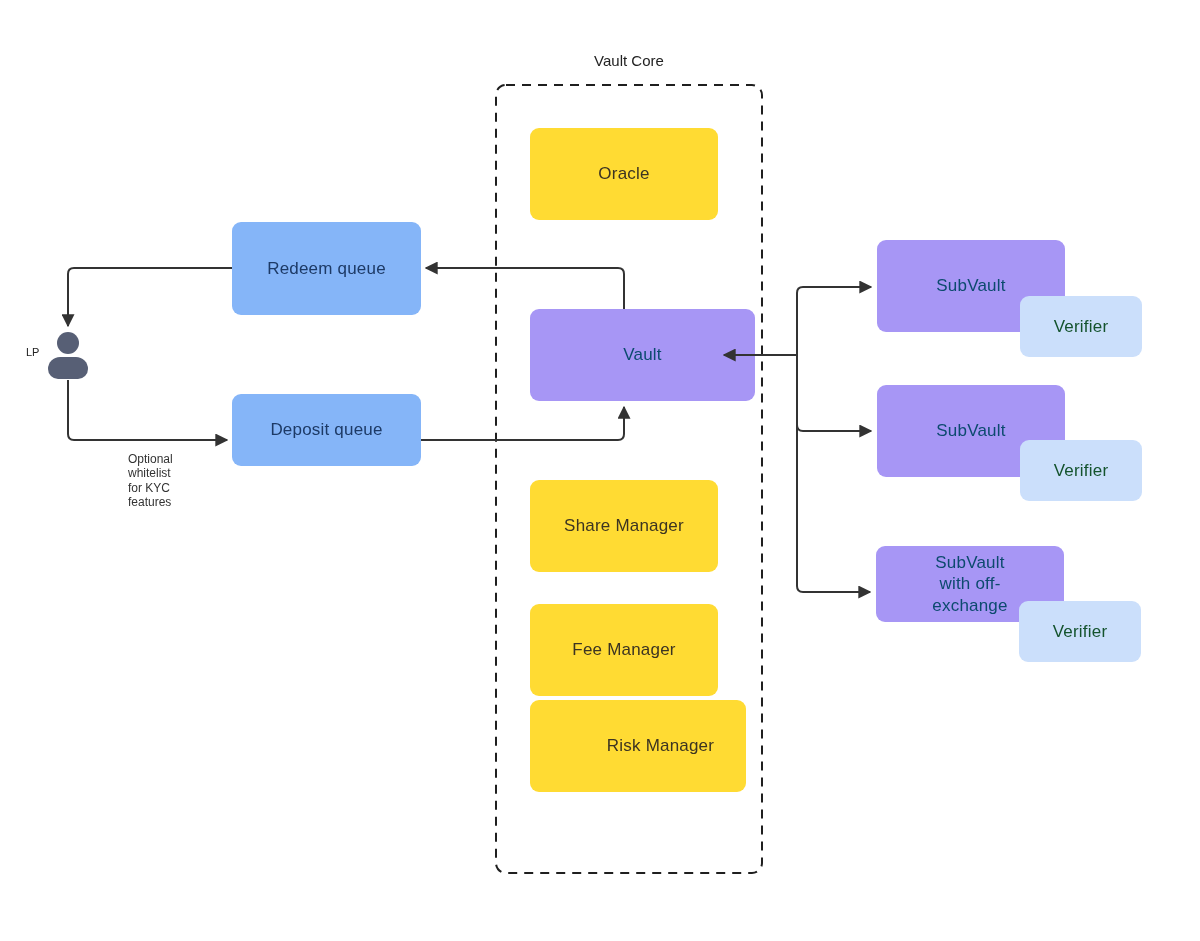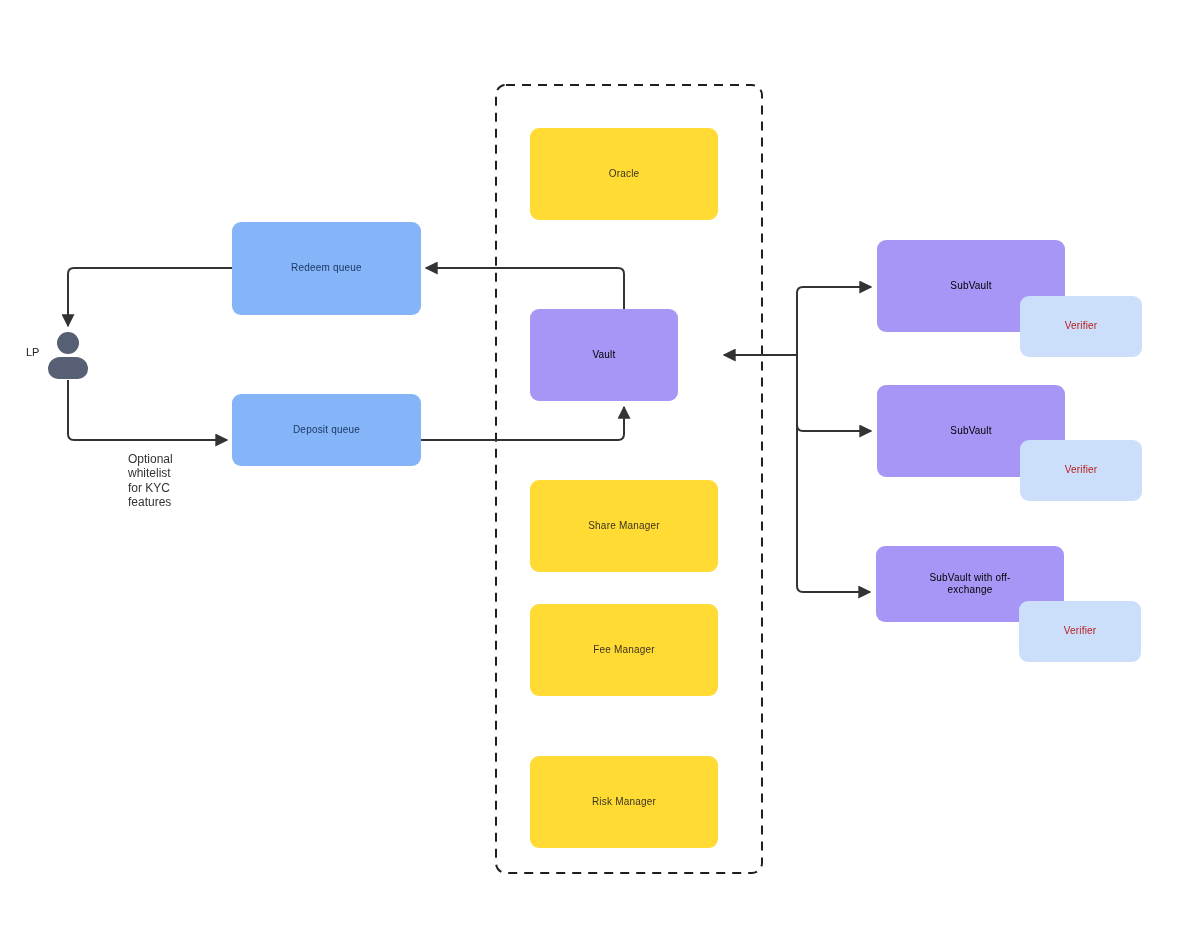--- a/index.html
+++ b/index.html
@@ -7,27 +7,27 @@
     width: 1200px; height: 941px; position: relative; overflow: hidden;
     font-family: "Liberation Sans", sans-serif;
   }
   .canvas { position: absolute; inset: 0; width: 1200px; height: 941px; }
 
   .wires { position: absolute; left: 0; top: 0; z-index: 4; pointer-events: none; }
 
   .node {
     position: absolute; z-index: 2; border-radius: 9px;
     display: flex; align-items: center; justify-content: center;
-    font-size: 10px; text-align: center; letter-spacing: .2px;
+    font-size: 17px; text-align: center; letter-spacing: .2px;
   }
   .node span { display: inline-block; line-height: 1.25; }
   .yellow   { background: #FFDB33; color: #3c3422; }
   .blue     { background: #85B5F8; color: #1d3a66; }
-  .purple   { background: #A796F5; color: #000000; }
-  .lightblue{ background: #CBDFFB; color: #b91c1c; z-index: 3; }
+  .purple   { background: #A796F5; color: #0c4a6e; }
+  .lightblue{ background: #CBDFFB; color: #14532d; z-index: 3; }
 
   .dg-title {
     position: absolute; z-index: 2; left: 496px; top: 52px; width: 266px;
     text-align: center; font-size: 15px; color: #222222;
   }
 
   .actor { position: absolute; z-index: 3; }
   .actor-head {
     position: absolute; left: 57px; top: 332px; width: 22px; height: 22px;
     border-radius: 50%; background: #575F75;
@@ -74,20 +74,21 @@
       <path d="M797 355 H724" marker-end="url(#arrow)"></path>
 
       <path d="M797 355 V293 Q797 287 803 287 H871" marker-end="url(#arrow)"></path>
 
       <path d="M797 355 V425 Q797 431 803 431 H871" marker-end="url(#arrow)"></path>
 
       <path d="M797 355 V586 Q797 592 803 592 H870" marker-end="url(#arrow)"></path>
     </g>
   </svg>
 
+  <div class="dg-title">Vault Core</div>
 
   <div class="node blue" style="left:232px; top:222px; width:189px; height:93px;align-items:center;">
     <span>Redeem queue</span>
   </div>
   <div class="node blue" style="left:232px; top:394px; width:189px; height:72px;">
     <span>Deposit queue</span>
   </div>
 
   <div class="actor">
     <div class="actor-head"></div>
@@ -98,30 +99,30 @@
   <div class="annotation">
     <div>Optional</div>
     <div>whitelist</div>
     <div>for KYC</div>
     <div>features</div>
   </div>
 
   <div class="node yellow" style="left:530px; top:128px; width:188px; height:92px;">
     <span>Oracle</span>
   </div>
-  <div class="node purple" style="left:530px; top:309px; width:148px; height:92px;">
+  <div class="node purple" style="left:530px; top:309px; width:225px; height:92px;">
     <span>Vault</span>
   </div>
   <div class="node yellow" style="left:530px; top:480px; width:188px; height:92px;">
     <span>Share Manager</span>
   </div>
   <div class="node yellow" style="left:530px; top:604px; width:188px; height:92px;">
     <span>Fee Manager</span>
   </div>
-  <div class="node yellow" style="left:530px; top:756px; width:188px; height:92px;">
+  <div class="node yellow" style="left:530px; top:700px; width:171px; height:92px;padding-left:45px;">
     <span>Risk Manager</span>
   </div>
 
   <div class="node purple" style="left:877px; top:240px; width:188px; height:92px;">
     <span>SubVault</span>
   </div>
   <div class="node lightblue" style="left:1020px; top:296px; width:122px; height:61px;">
     <span>Verifier</span>
   </div>
 

